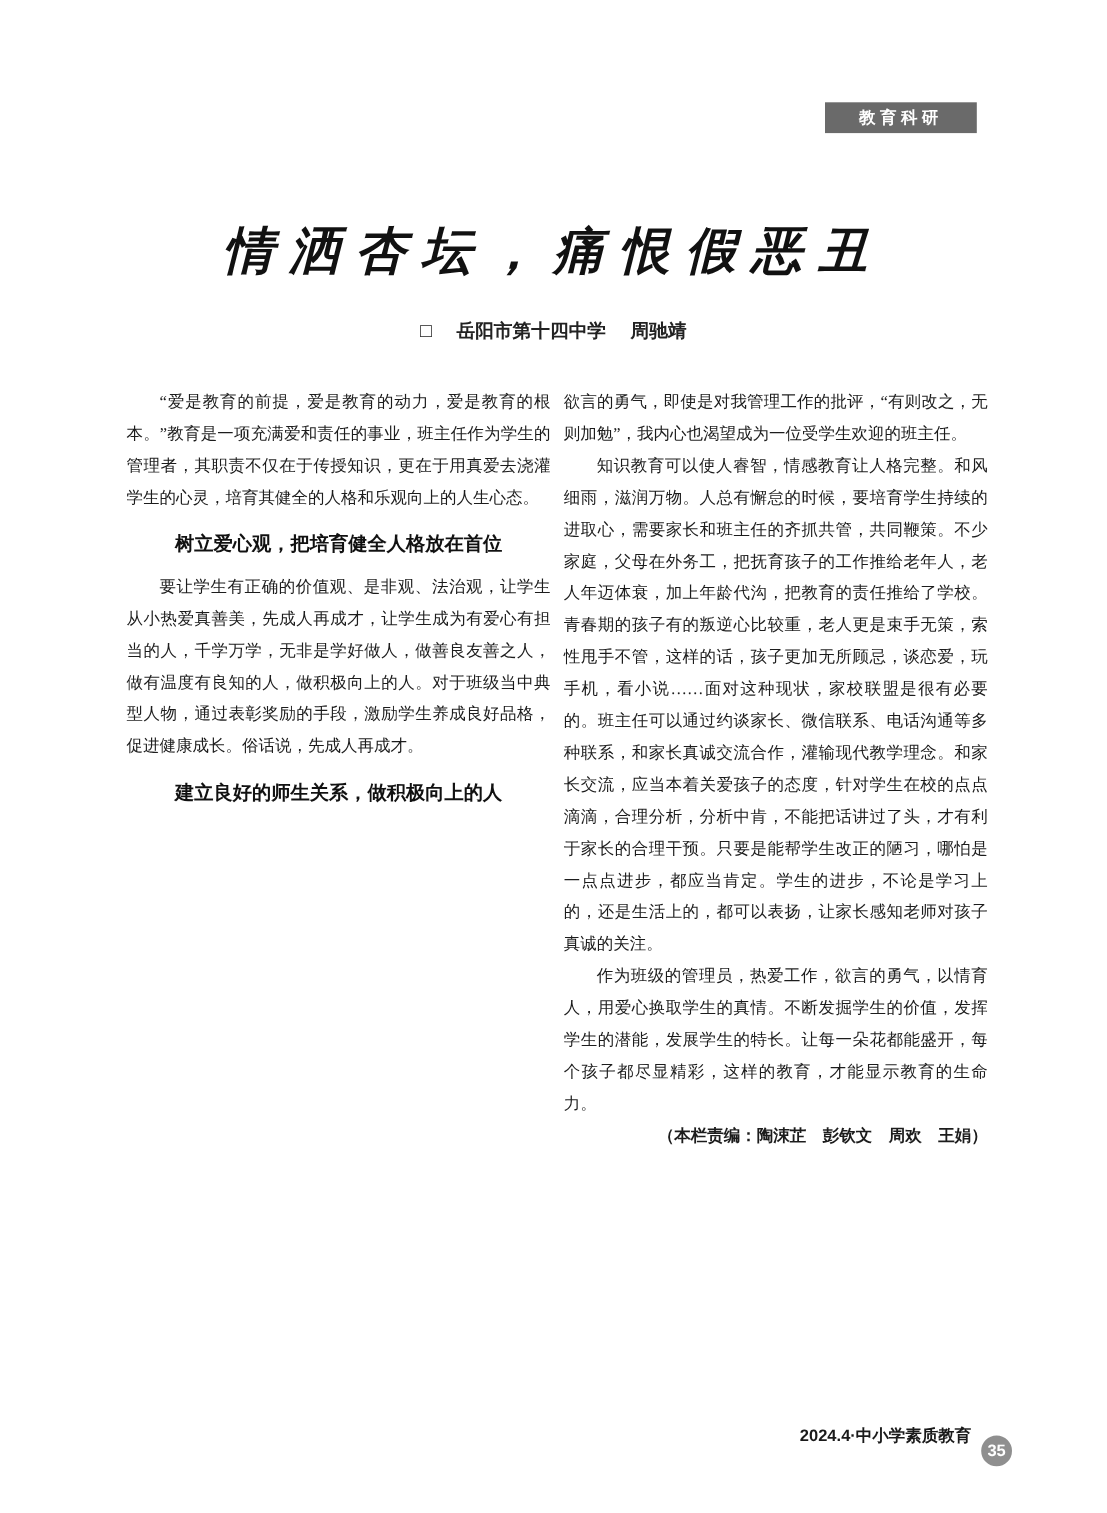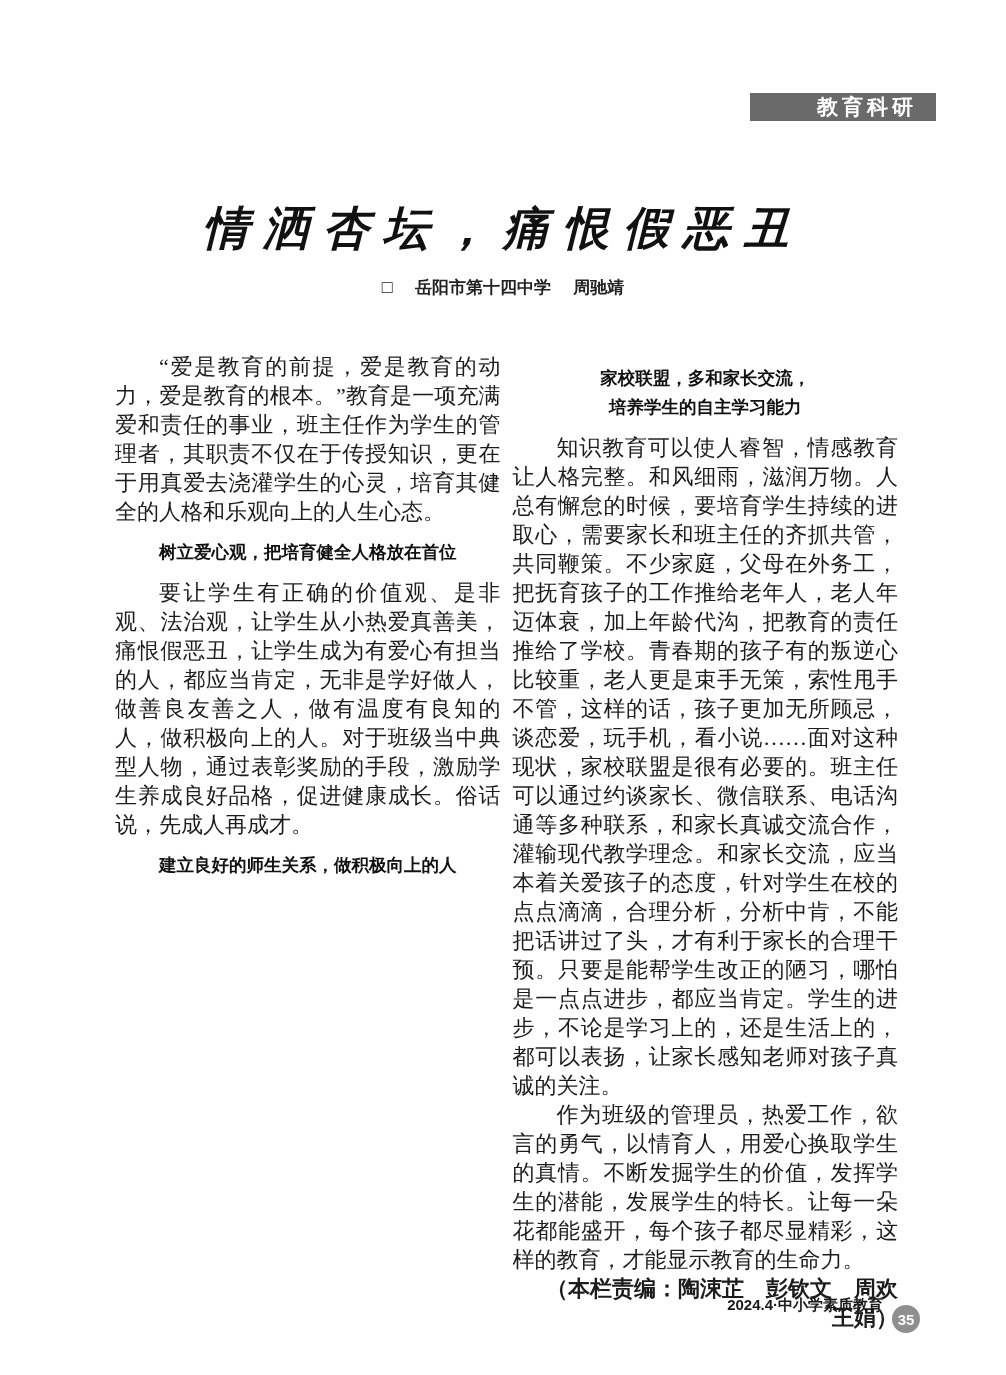--- a/index.html
+++ b/index.html
@@ -19,43 +19,42 @@
   .badge {
     position: absolute;
     top: 93px;
     left: 750px;
     width: 138px;
     height: 28px;
     background: #6a6a6a;
     color: #ffffff;
     font-family: "Liberation Sans", sans-serif;
     font-weight: bold;
-    font-size: 21px;
+    font-size: 15px;
     letter-spacing: 4px;
     display: flex;
     align-items: center;
     justify-content: center;
-    padding-left: 48px;
   }
   .title {
     position: absolute;
     top: 198px;
     left: 0;
     width: 100%;
     text-align: center;
     font-size: 46px;
     font-weight: bold;
     font-style: italic;
     letter-spacing: 14px;
     white-space: nowrap;
     color: #111111;
   }
   .author {
     position: absolute;
-    top: 276px;
+    top: 289px;
     left: 0;
     width: 100%;
     text-align: center;
     font-size: 17px;
     font-weight: bold;
     color: #222222;
   }
   .author .marker {
     display: inline-block;
     margin-right: 18px;
@@ -69,21 +68,21 @@
     position: absolute;
     top: 352px;
     left: 115px;
     right: 108px;
     display: grid;
     grid-template-columns: 1fr 1fr;
     column-gap: 12px;
   }
   .col p {
     margin: 0;
-    font-size: 22px;
+    font-size: 15px;
     line-height: 29px;
     text-align: justify;
     color: #1c1c1c;
   }
   .col p.indent {
     text-indent: 2em;
   }
   .col h3 {
     margin: 12px 0 11px 0;
     font-size: 17.5px;
@@ -140,29 +139,26 @@
     <span class="marker">□</span>
     <span>岳阳市第十四中学</span>
     <span class="name">周驰靖</span>
   </div>
 
   <div class="columns">
 
     <div class="col">
       <p class="indent">“爱是教育的前提，爱是教育的动力，爱是教育的根本。”教育是一项充满爱和责任的事业，班主任作为学生的管理者，其职责不仅在于传授知识，更在于用真爱去浇灌学生的心灵，培育其健全的人格和乐观向上的人生心态。</p>
       <h3>树立爱心观，把培育健全人格放在首位</h3>
-      <p class="indent">要让学生有正确的价值观、是非观、法治观，让学生从小热爱真善美，痛恨假恶丑，让学生成为有爱心有担当的人，都应当肯定，无非是学好做人，做善良友善之人，做有温度有良知的人，做积极向上的人。对于班级当中典型人物，通过表彰奖励的手段，激励学生养成良好品格，促进健康成长。俗话说，先成人再成才。</p>
+      <p class="indent">要让学生有正确的价值观、是非观、法治观，让学生从小热爱真善美，先成人再成才，让学生成为有爱心有担当的人，千学万学，无非是学好做人，做善良友善之人，做有温度有良知的人，做积极向上的人。对于班级当中典型人物，通过表彰奖励的手段，激励学生养成良好品格，促进健康成长。俗话说，先成人再成才。</p>
       <h3>建立良好的师生关系，做积极向上的人</h3>
     </div>
 
     <div class="col">
-      <h3>
-        <span class="hline">家校联盟，多和家长交流，</span>
-        <span class="hline">培养学生的自主学习能力</span>
-      </h3>
+      <p>欲言的勇气，即使是对我管理工作的批评，“有则改之，无则加勉”，我内心也渴望成为一位受学生欢迎的班主任。</p>
       <p class="indent">知识教育可以使人睿智，情感教育让人格完整。和风细雨，滋润万物。人总有懈怠的时候，要培育学生持续的进取心，需要家长和班主任的齐抓共管，共同鞭策。不少家庭，父母在外务工，把抚育孩子的工作推给老年人，老人年迈体衰，加上年龄代沟，把教育的责任推给了学校。青春期的孩子有的叛逆心比较重，老人更是束手无策，索性甩手不管，这样的话，孩子更加无所顾忌，谈恋爱，玩手机，看小说……面对这种现状，家校联盟是很有必要的。班主任可以通过约谈家长、微信联系、电话沟通等多种联系，和家长真诚交流合作，灌输现代教学理念。和家长交流，应当本着关爱孩子的态度，针对学生在校的点点滴滴，合理分析，分析中肯，不能把话讲过了头，才有利于家长的合理干预。只要是能帮学生改正的陋习，哪怕是一点点进步，都应当肯定。学生的进步，不论是学习上的，还是生活上的，都可以表扬，让家长感知老师对孩子真诚的关注。</p>
       <p class="indent">作为班级的管理员，热爱工作，欲言的勇气，以情育人，用爱心换取学生的真情。不断发掘学生的价值，发挥学生的潜能，发展学生的特长。让每一朵花都能盛开，每个孩子都尽显精彩，这样的教育，才能显示教育的生命力。</p>
       <p class="editor">（本栏责编：陶涑芷　彭钦文　周欢　王娟）</p>
     </div>
 
   </div>
 
   <div class="footer">
     <span>2024.4·中小学素质教育</span>
     <span class="pagenum">35</span>

